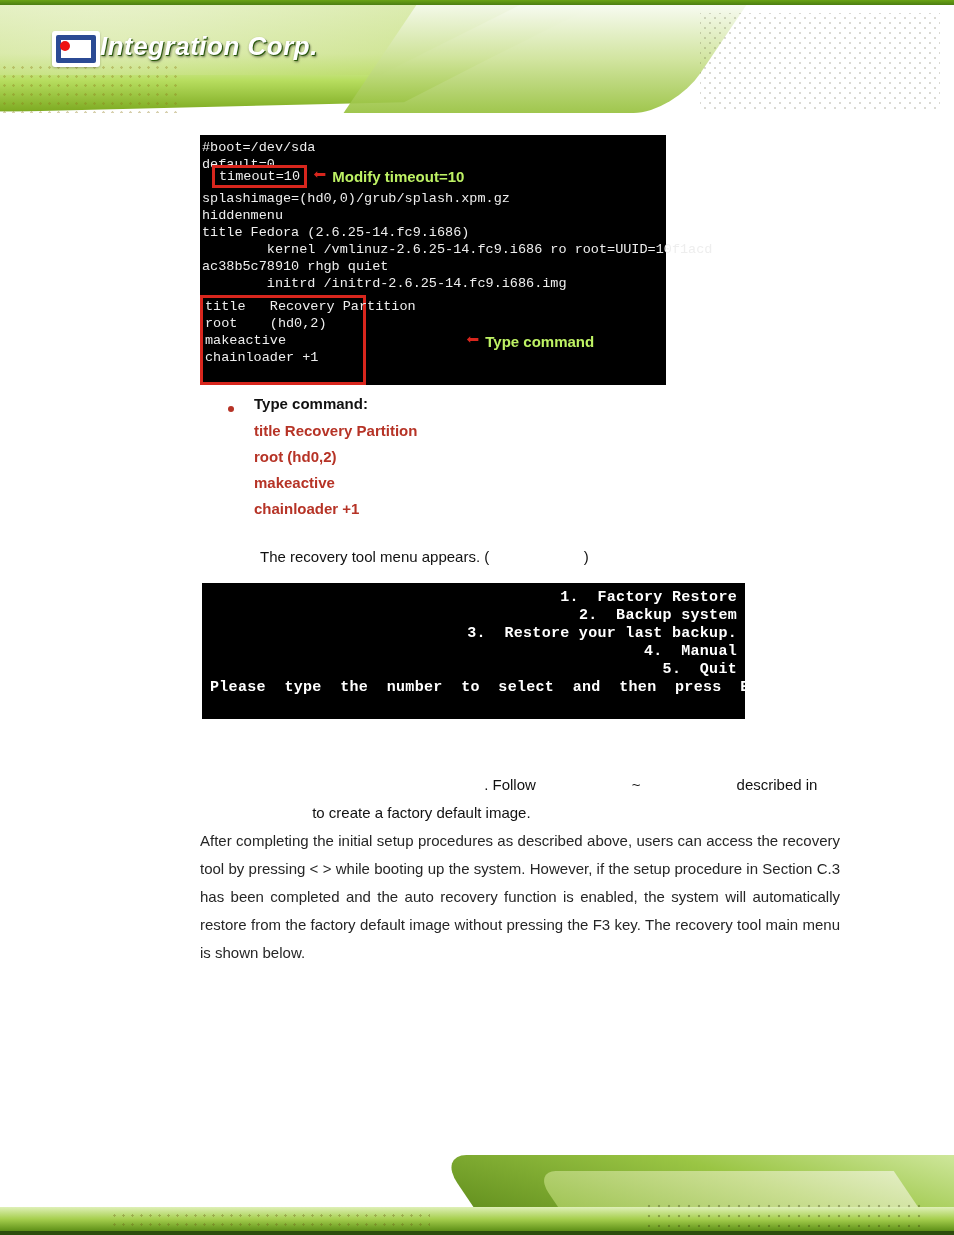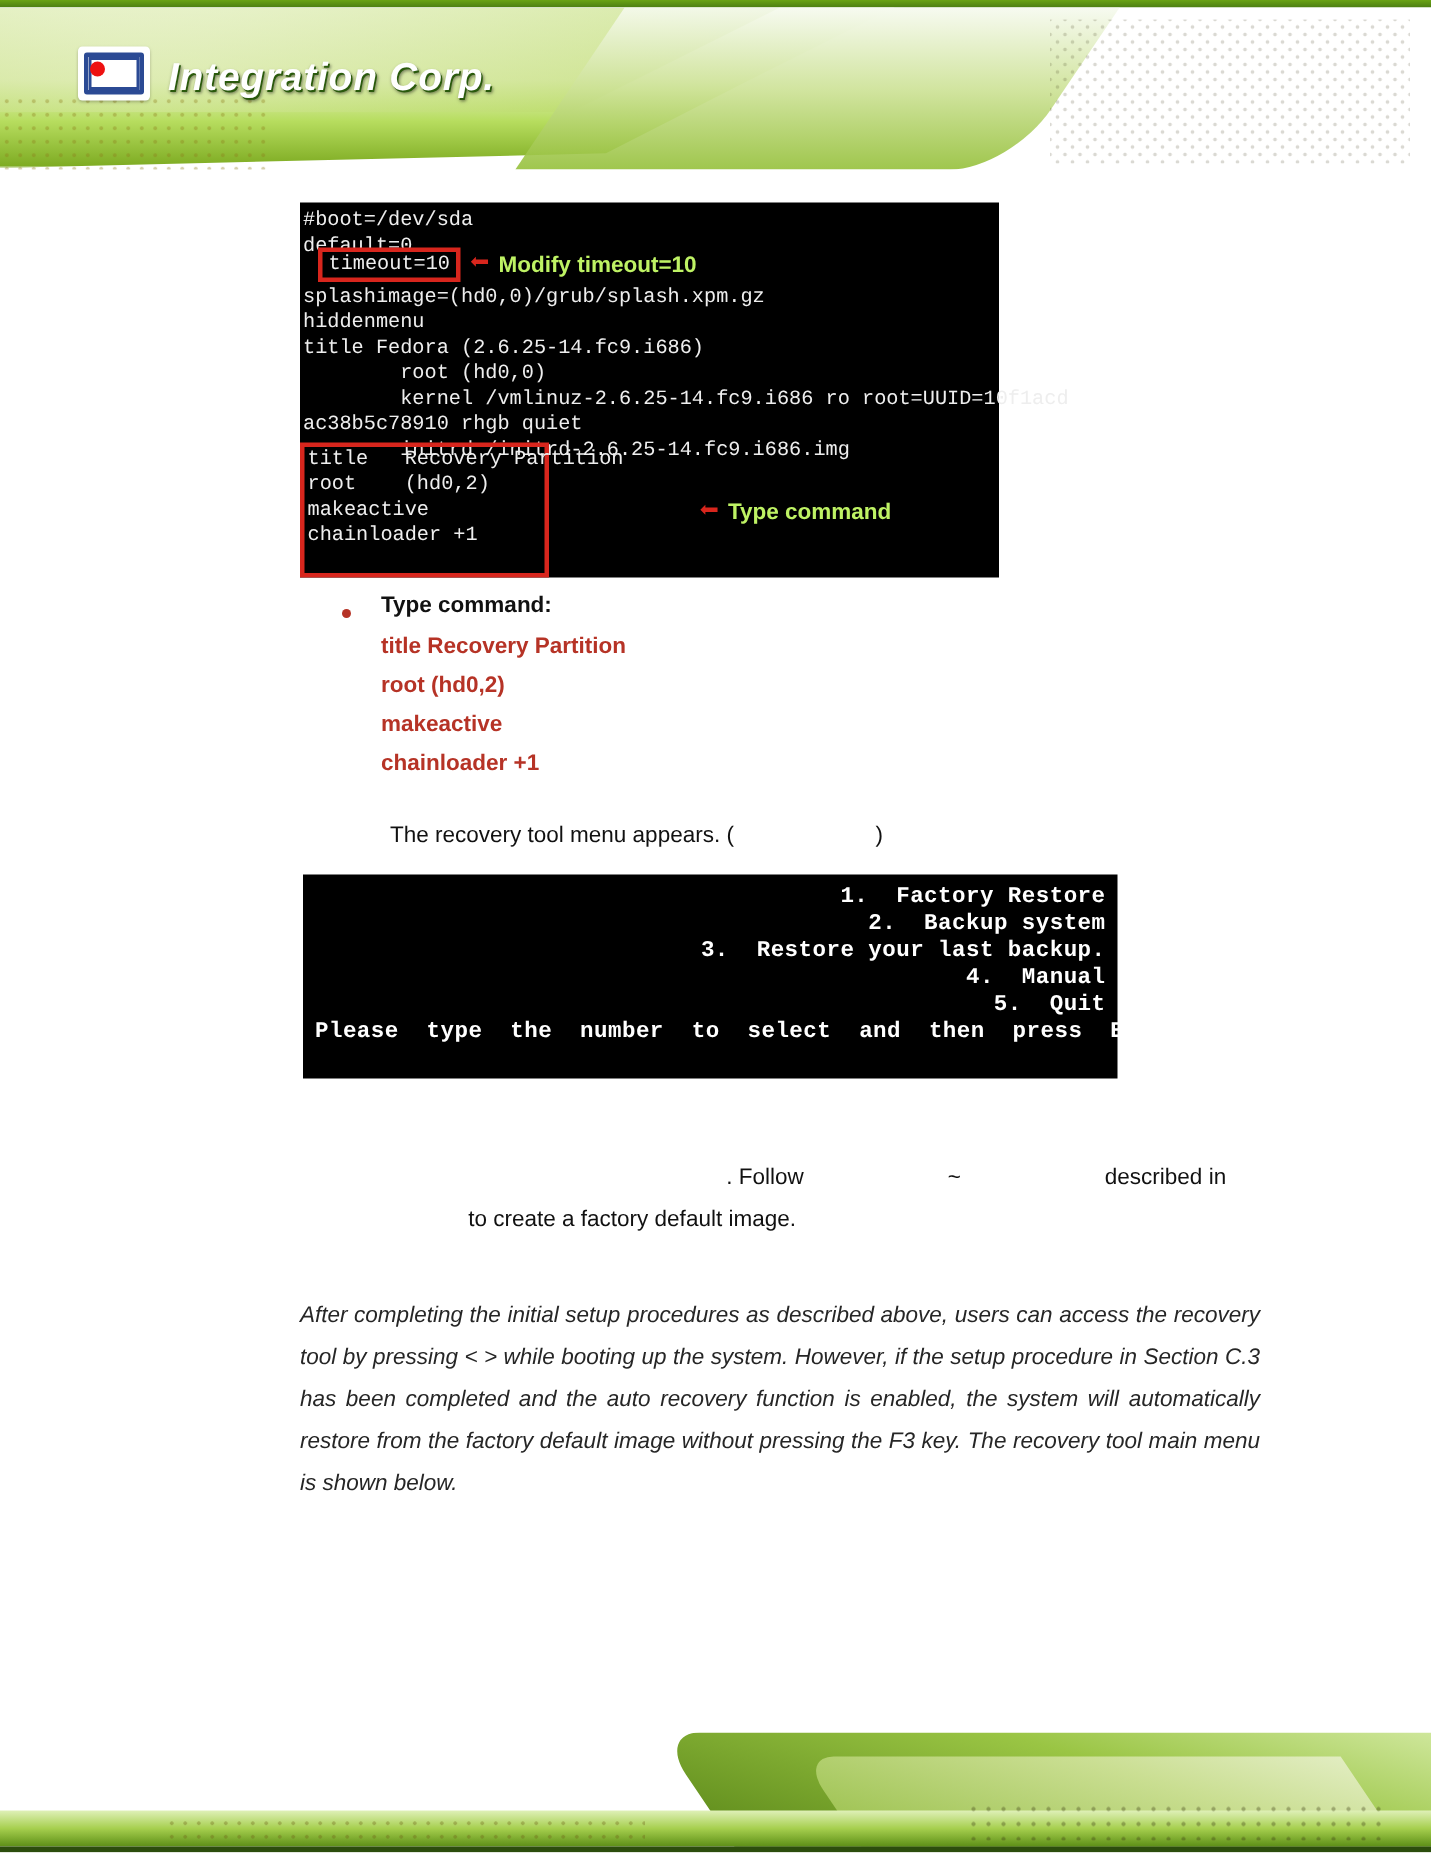--- a/index.html
+++ b/index.html
@@ -61,21 +61,21 @@
       radial-gradient(circle,#383312 1px,transparent 1.5px) 5px 5px/10px 10px;
     opacity:.18;
   }
   .dots-left{
     position:absolute;left:0;top:58px;width:180px;height:54px;
     background:
       radial-gradient(circle,#8c7a18 1px,transparent 1.5px) 0 0/9px 9px;
     opacity:.35;
   }
   .logo{
-    position:absolute;left:52px;top:26px;display:flex;align-items:flex-end;gap:12px;
+    position:absolute;left:52px;top:26px;display:flex;align-items:flex-start;gap:0;
     filter:drop-shadow(0 1px 1px rgba(0,0,0,.25));
   }
   .logo-mark{
     width:48px;height:36px;background:#fff;border-radius:3px;position:relative;
   }
   .logo-mark::before{
     content:"";position:absolute;inset:4px;border:3px solid #2b4a94;border-radius:2px;
     box-shadow:inset 0 0 0 2px #2b4a94;
   }
   .logo-mark::after{
@@ -129,24 +129,23 @@
     text-align:right;white-space:pre;
   }
 
   .para{
     margin-top:52px;font-size:15px;color:#111;line-height:28px;
     text-align:justify;
   }
   .para .gap{display:inline-block;width:72px}
   .para .til{display:inline-block;width:40px;text-align:center}
   .para2{
-    margin-top:36px;font-size:15px;color:var(--body);line-height:28px;
+    font-size:15px;color:var(--body);line-height:28px;
     text-align:justify;
     width:640px;
-    font-style:italic;
   }
 
   
   .footer{
     position:absolute;left:0;right:0;bottom:0;height:80px;overflow:hidden;
   }
   .foot-strip{
     position:absolute;left:0;right:0;bottom:4px;height:24px;
     background:linear-gradient(180deg,#dff0b8 0%,#a6cf4e 50%,#5d8f17 100%);
   }
@@ -199,21 +198,20 @@
 <div class="page">
 
   <div class="term">
     <div class="block">
       <div class="ln">#boot=/dev/sda</div>
       <div class="ln">default=0</div>
       <div class="ln">&nbsp;</div>
       <div class="ln">splashimage=(hd0,0)/grub/splash.xpm.gz</div>
       <div class="ln">hiddenmenu</div>
       <div class="ln">title Fedora (2.6.25-14.fc9.i686)</div>
-      <div class="ln">        root (hd0,0)</div>
       <div class="ln">        kernel /vmlinuz-2.6.25-14.fc9.i686 ro root=UUID=10f1acd</div>
       <div class="ln">ac38b5c78910 rhgb quiet</div>
       <div class="ln">        initrd /initrd-2.6.25-14.fc9.i686.img</div>
     </div>
     <div class="tail">
       <div class="ln">&nbsp;</div>
       <div class="ln">&nbsp;</div>
       <div class="ln">&nbsp;</div>
       <div class="ln">&nbsp;</div>
     </div>

